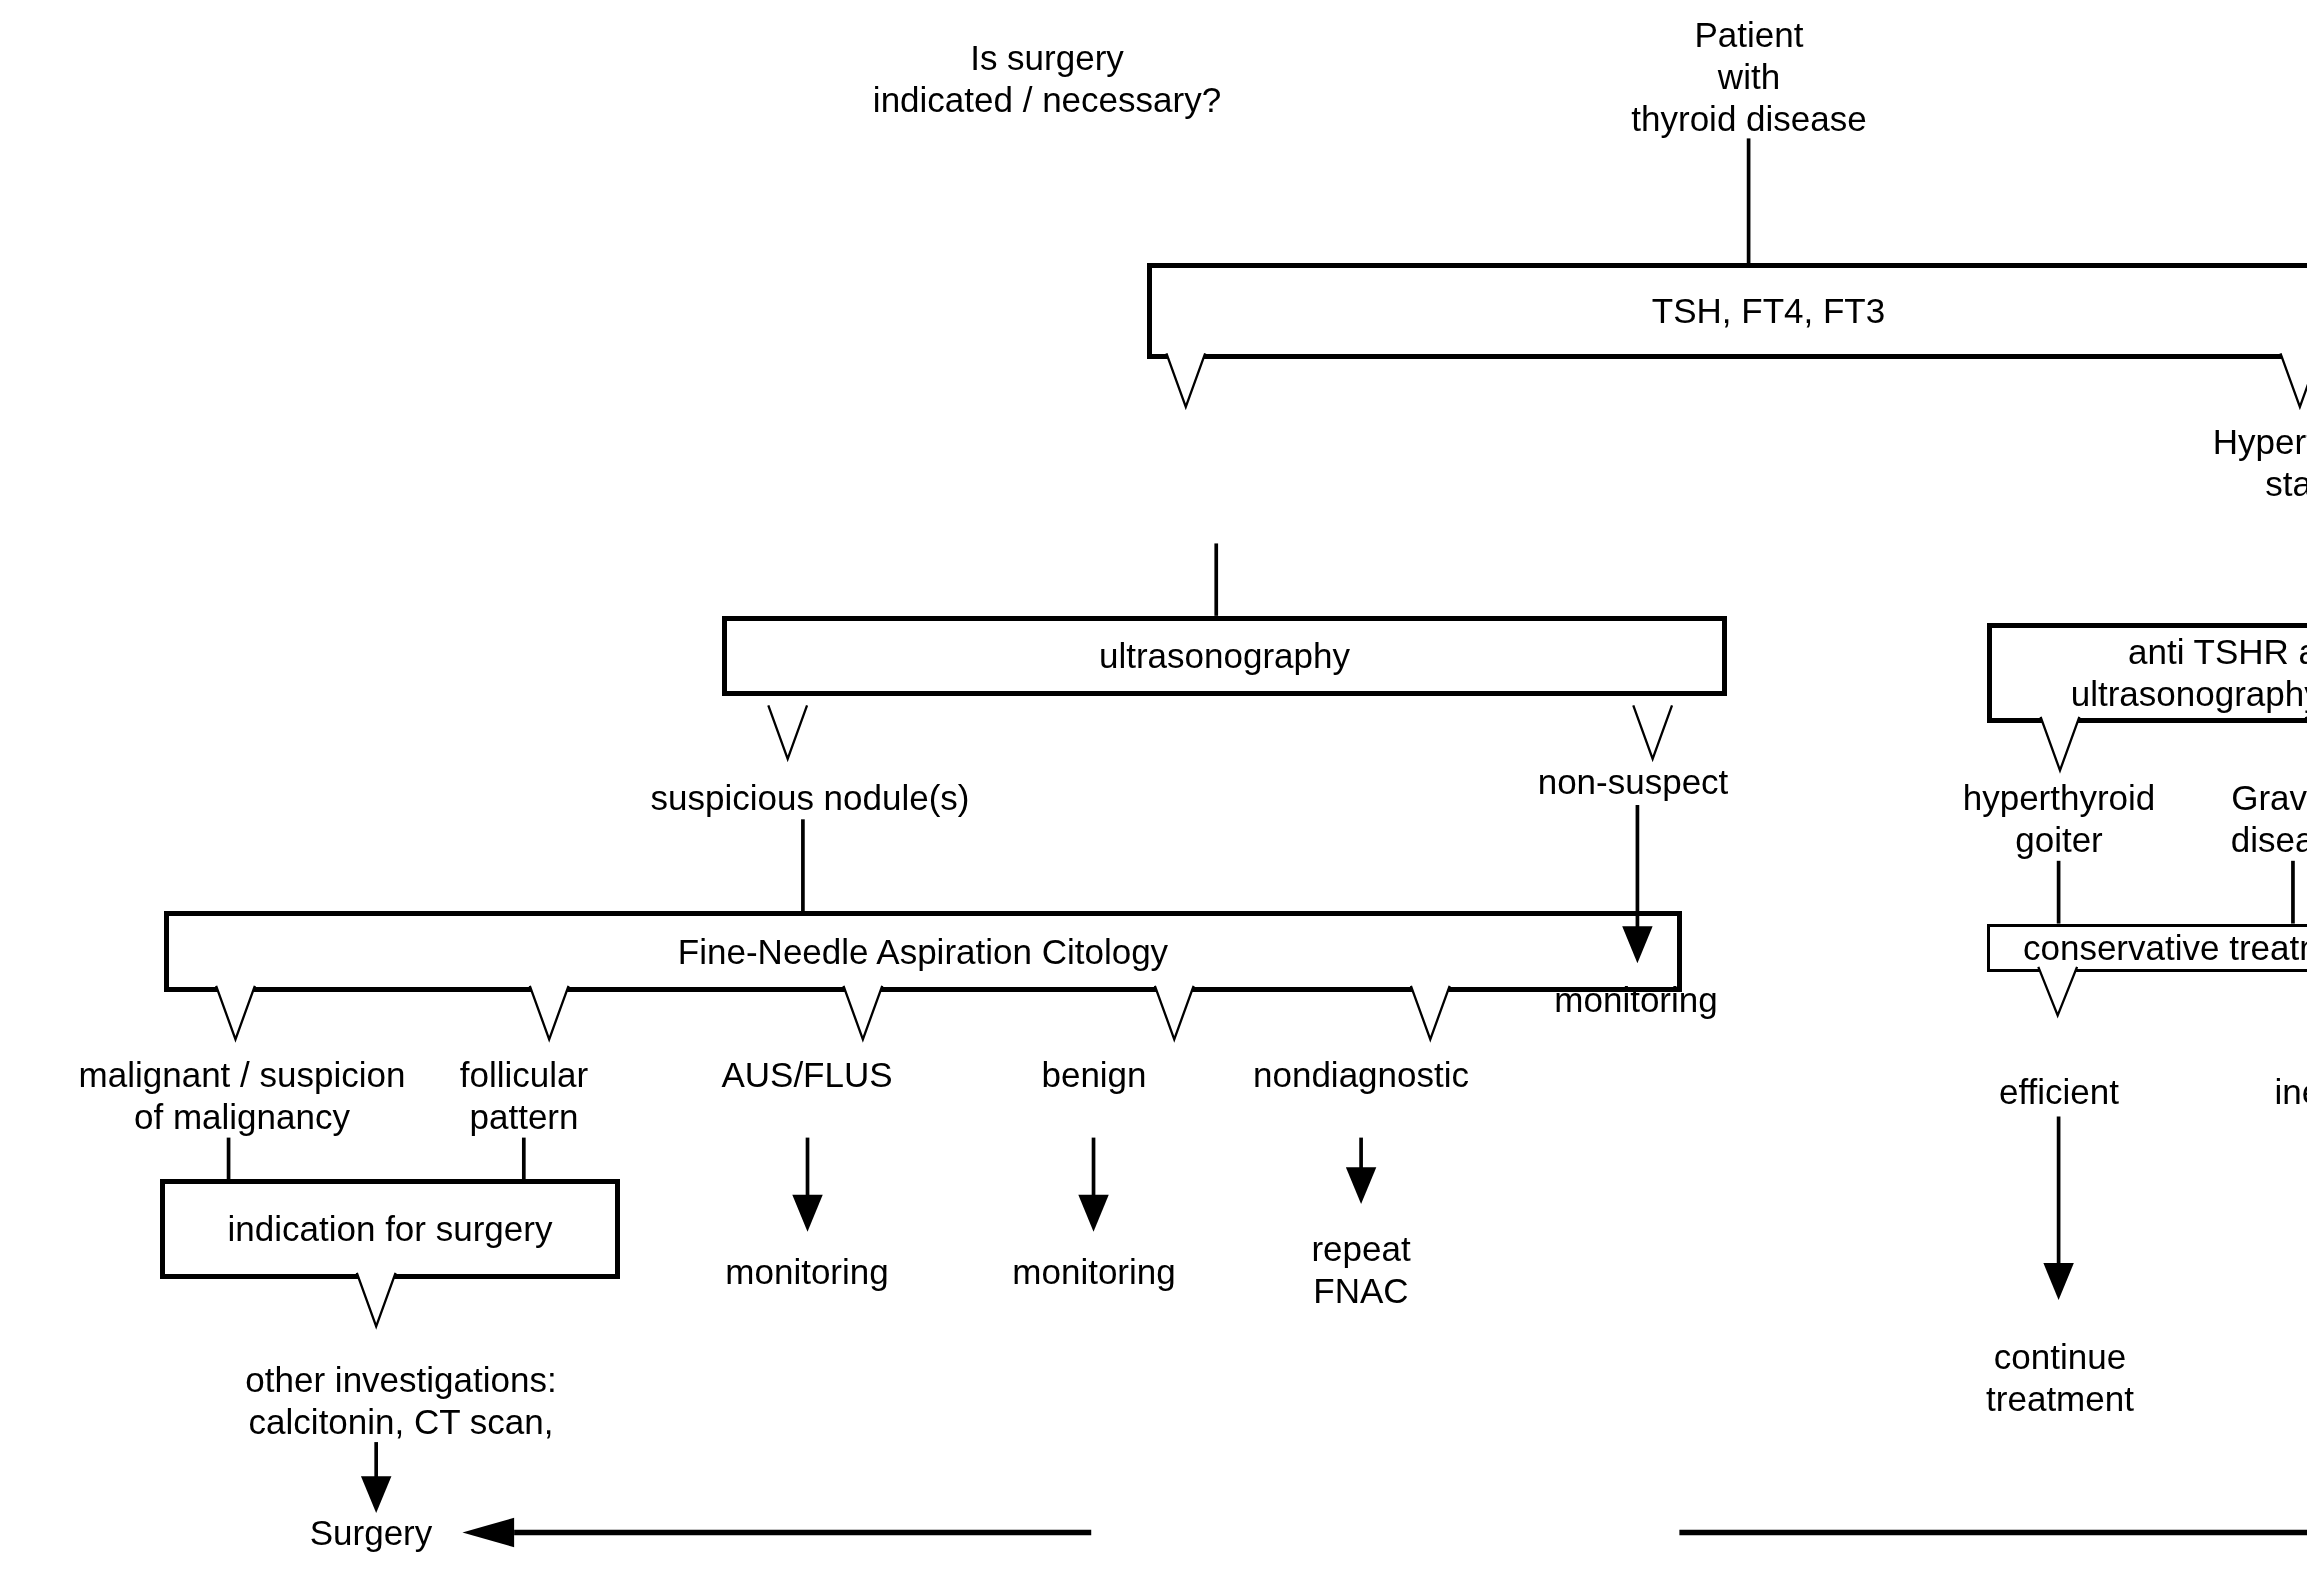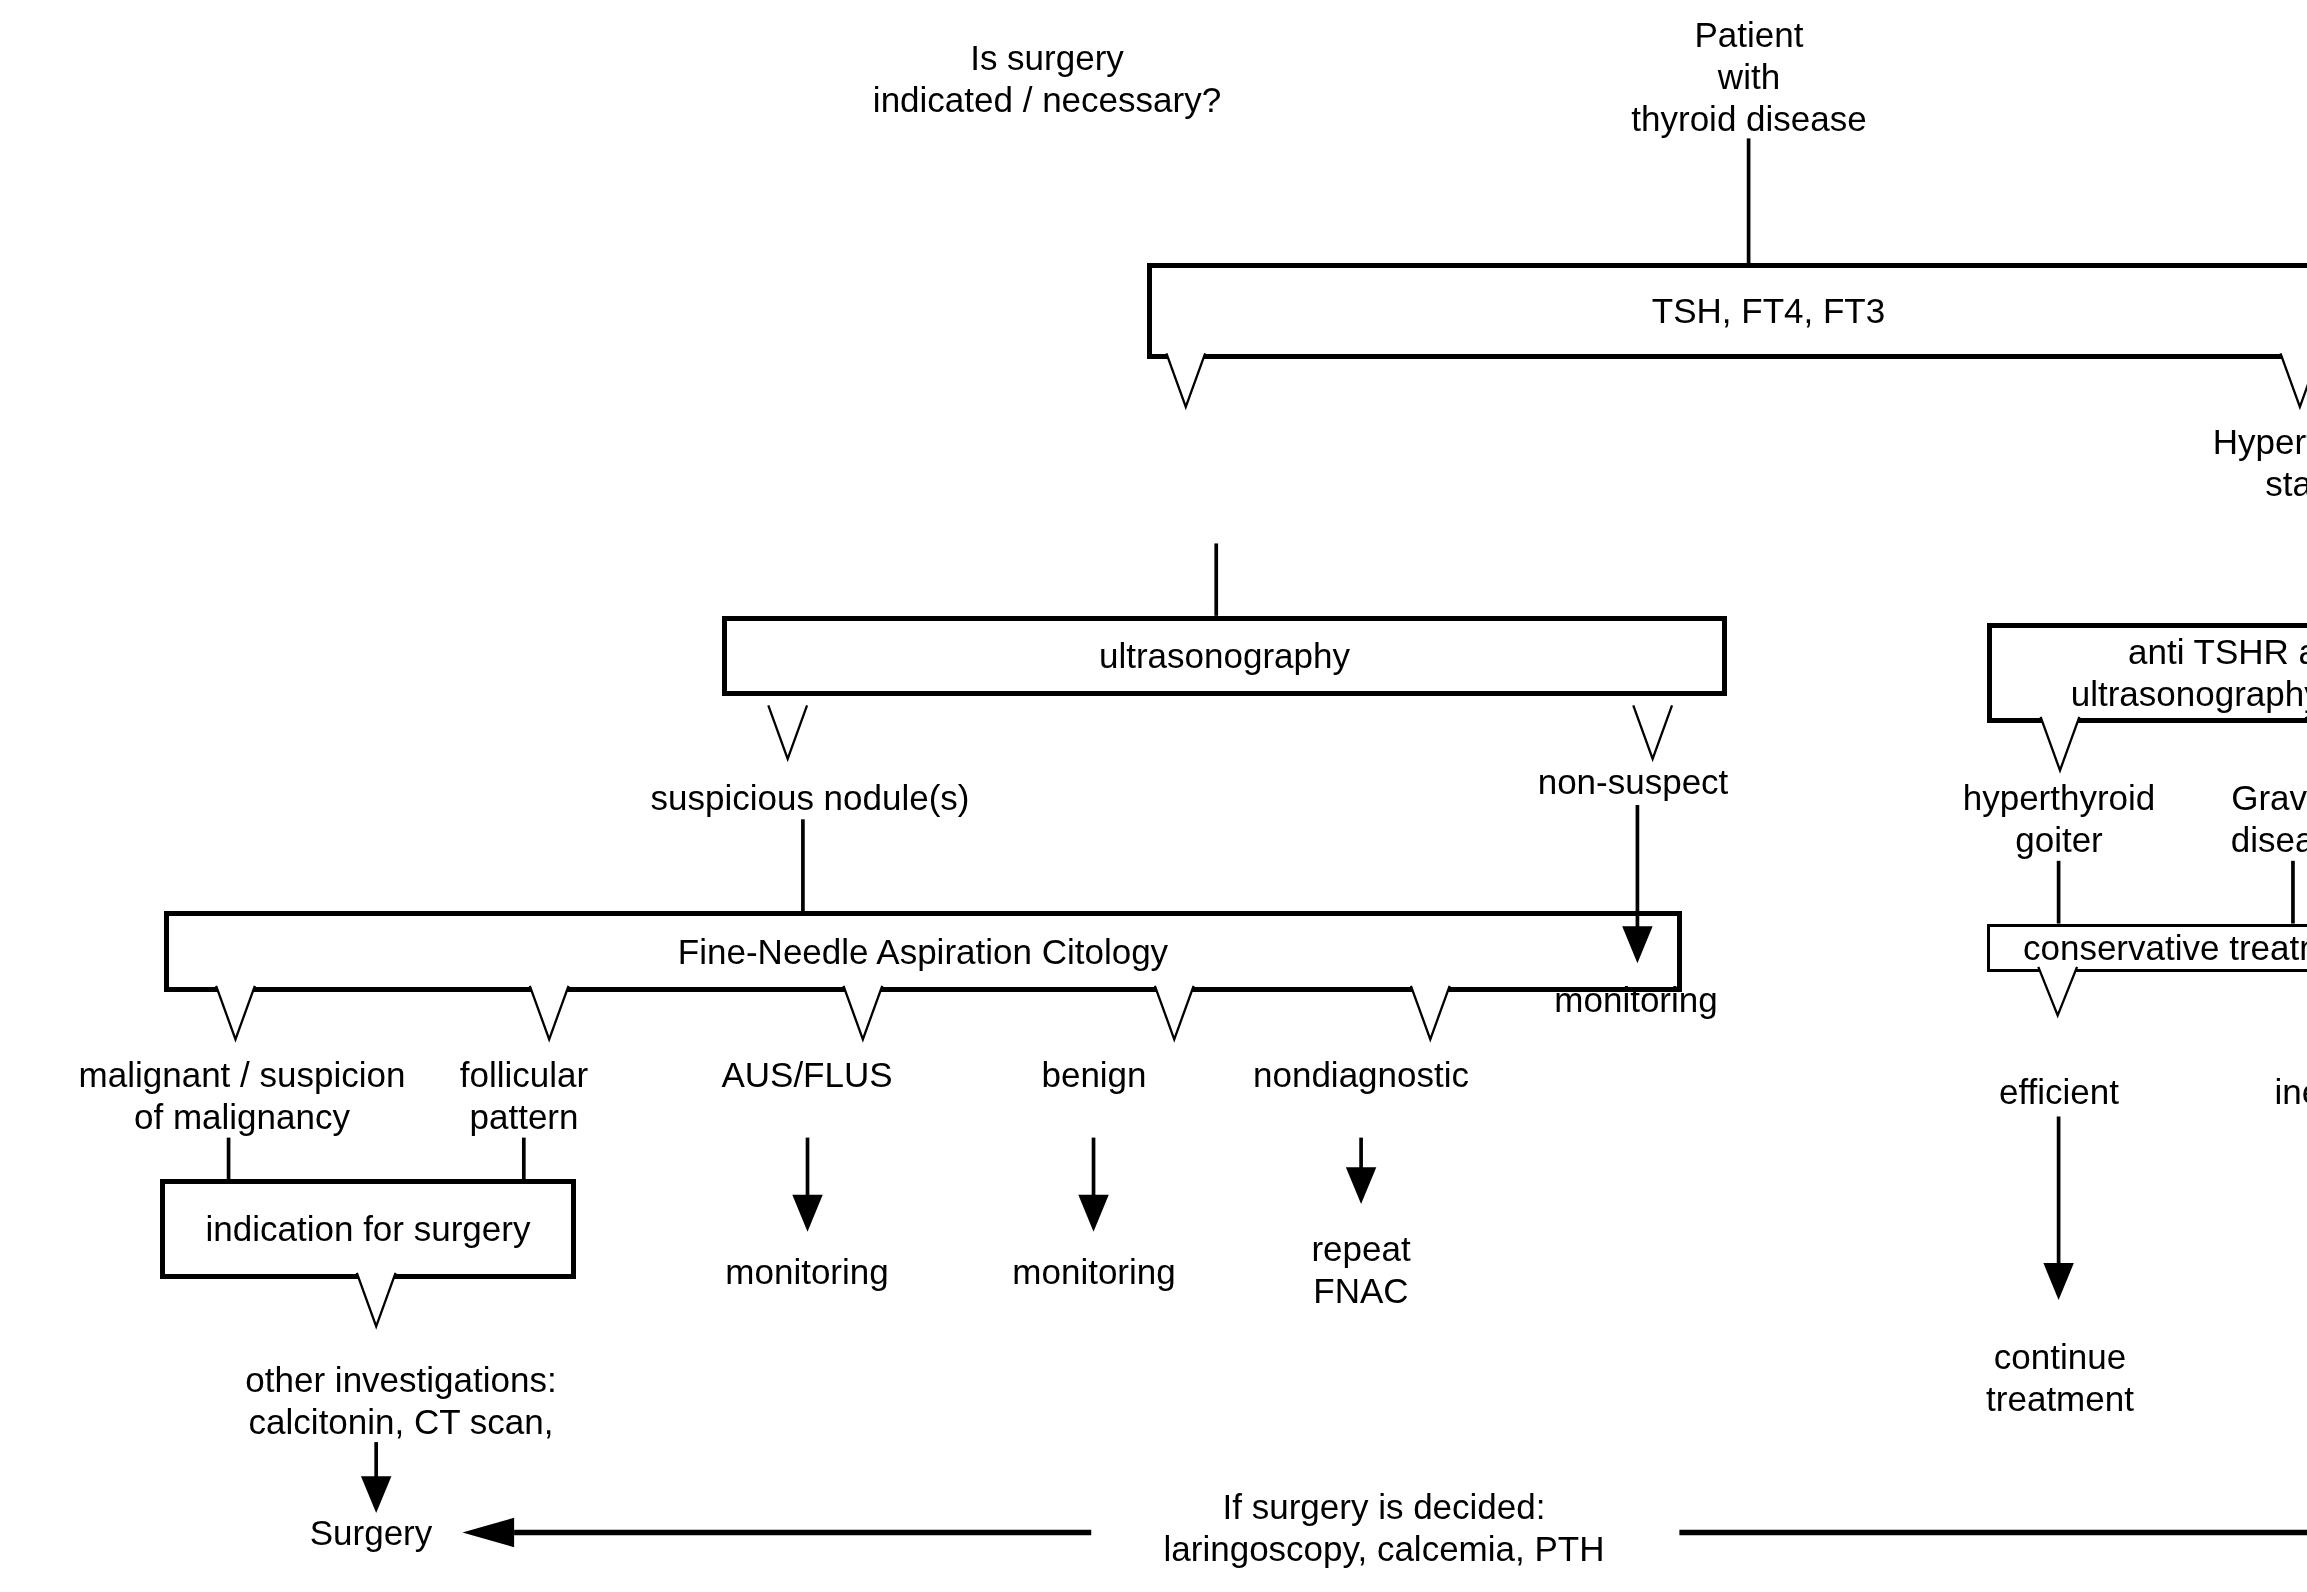--- a/index.html
+++ b/index.html
@@ -75,21 +75,21 @@
 
   <div class="box" style="left:1987px;top:623px;width:622px;height:100px">
     <span class="lbl">anti TSHR antibodies,
 ultrasonography, scintigraphy</span>
   </div>
 
   <div class="box" style="left:164px;top:911px;width:1518px;height:81px">
     <span class="lbl">Fine-Needle Aspiration Citology</span>
   </div>
 
-  <div class="box" style="left:160px;top:1179px;width:416px;height:100px">
+  <div class="box" style="left:160px;top:1179px;width:460px;height:100px">
     <span class="lbl">indication for surgery</span>
   </div>
 
   <div class="box thin" style="left:1987px;top:924px;width:426px;height:48px">
     <span class="lbl">conservative treatment</span>
   </div>
 
   <svg id="connectors" viewBox="0 0 5711 3451">
 
     <line x1="3790" y1="300" x2="3790" y2="571" stroke-width="8"></line>
@@ -184,17 +184,15 @@
   <div class="txt" style="left:1361px;top:1228px">repeat
 FNAC</div>
   <div class="txt" style="left:401px;top:1359px">other investigations:
 calcitonin, CT scan,</div>
   <div class="txt" style="left:371px;top:1512px">Surgery</div>
   <div class="txt" style="left:2059px;top:1071px">efficient</div>
   <div class="txt" style="left:2353px;top:1071px">ineffective</div>
   <div class="txt" style="left:2060px;top:1336px">continue
 treatment</div>
 
-  <div class="txt" style="left:1384px;top:1486px">If surgery is decided:
-laringoscopy, calcemia, PTH</div>
 
 </div>
 
 
 </body></html>

